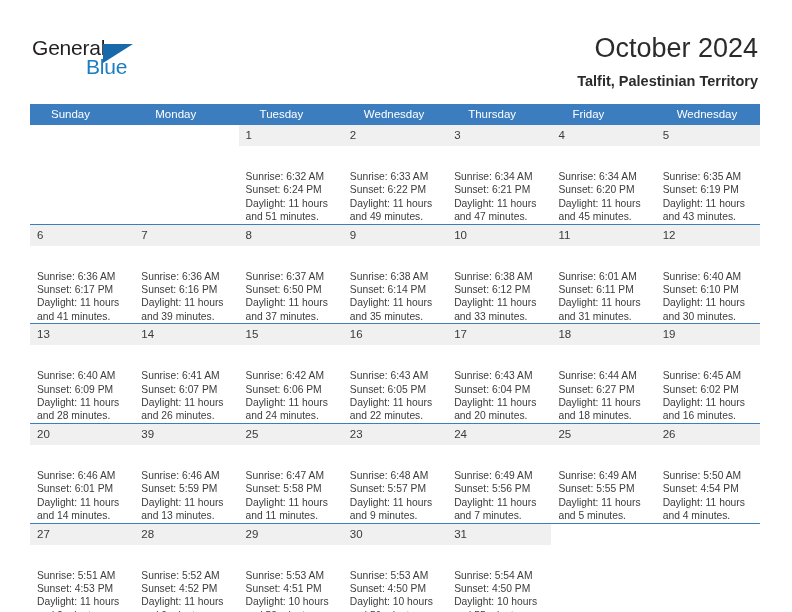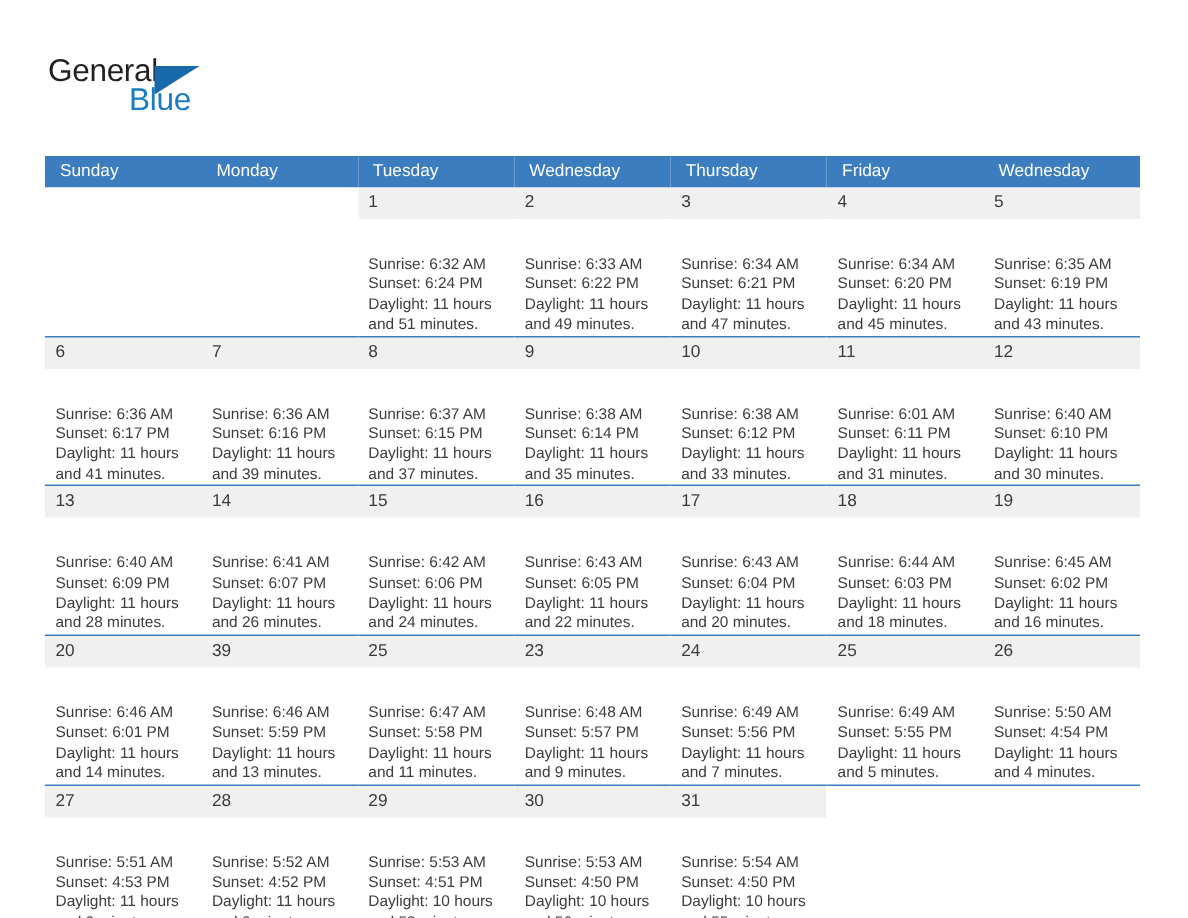--- a/index.html
+++ b/index.html
@@ -86,21 +86,21 @@
     width: 730px;
     border-collapse: collapse;
     table-layout: fixed;
   }
   .cal th {
     background: #3b7dbf;
     color: #ffffff;
     font-size: 11.5px;
     font-weight: normal;
     text-align: left;
-    padding: 5px 0 5px 10px;
+    padding: 5px 0 5px 21px;
     height: 21px;
     line-height: 11px;
   }
   .cal td {
     vertical-align: top;
     padding: 0;
     height: 90px;
     border-top: 1.4px solid #3b7dbf;
   }
   .cal tr.week-1 td { border-top: none; }
@@ -127,20 +127,24 @@
 <div class="page">
 
   <div class="top">
 
     <div class="logo">
       <span class="logo-general">General</span>
       <span class="logo-tri"></span>
       <span class="logo-blue">Blue</span>
     </div>
 
+    <div class="title-block">
+      <div class="cal-title">October 2024</div>
+      <div class="cal-sub">Talfit, Palestinian Territory</div>
+    </div>
 
   </div>
 
   <table class="cal">
     <thead>
       <tr>
         <th>Sunday</th>
         <th>Monday</th>
         <th>Tuesday</th>
         <th>Wednesday</th>
@@ -206,21 +210,21 @@
           <td>
             <div class="daynum">7</div>
             <div class="info">Sunrise: 6:36 AM
 Sunset: 6:16 PM
 Daylight: 11 hours
 and 39 minutes.</div>
           </td>
           <td>
             <div class="daynum">8</div>
             <div class="info">Sunrise: 6:37 AM
-Sunset: 6:15 PM
+Sunset: 6:50 PM
 Daylight: 11 hours
 and 37 minutes.</div>
           </td>
           <td>
             <div class="daynum">9</div>
             <div class="info">Sunrise: 6:38 AM
 Sunset: 6:14 PM
 Daylight: 11 hours
 and 35 minutes.</div>
           </td>
@@ -278,21 +282,21 @@
           <td>
             <div class="daynum">17</div>
             <div class="info">Sunrise: 6:43 AM
 Sunset: 6:04 PM
 Daylight: 11 hours
 and 20 minutes.</div>
           </td>
           <td>
             <div class="daynum">18</div>
             <div class="info">Sunrise: 6:44 AM
-Sunset: 6:03 PM
+Sunset: 6:27 PM
 Daylight: 11 hours
 and 18 minutes.</div>
           </td>
           <td>
             <div class="daynum">19</div>
             <div class="info">Sunrise: 6:45 AM
 Sunset: 6:02 PM
 Daylight: 11 hours
 and 16 minutes.</div>
           </td>

